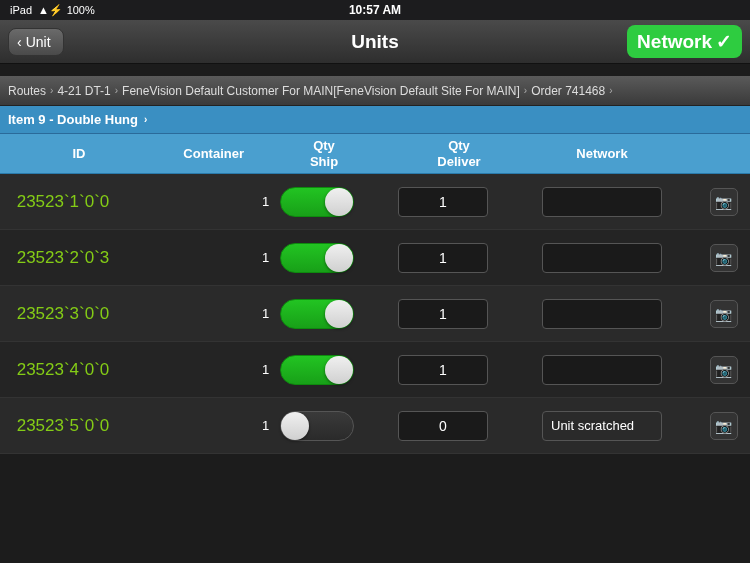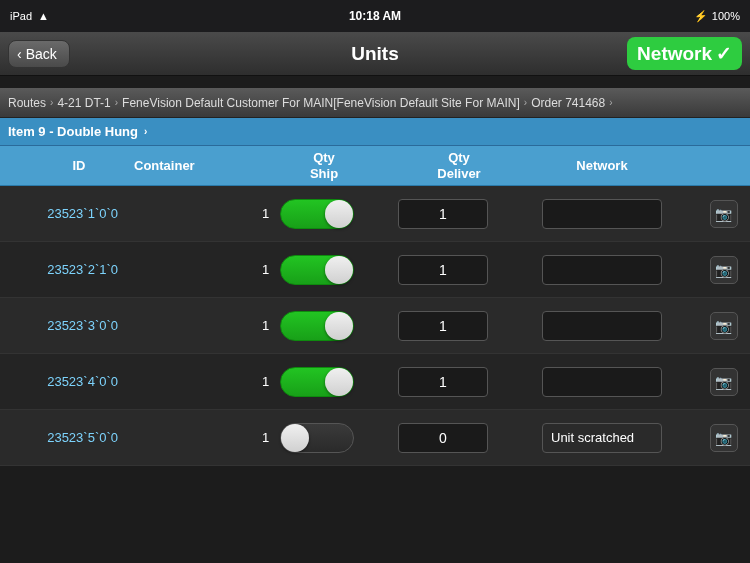--- a/index.html
+++ b/index.html
@@ -11,25 +11,23 @@
       overflow: hidden;
       color: #fff;
     }
 
     
     #status-bar {
       background: #1c1c1e;
       height: 20px;
       display: flex;
       align-items: center;
-      justify-content: space-between;
-      padding: 16px 10px;
+      padding: 4px 10px;
       font-size: 11px;
       color: #fff;
-      gap: 29px;
     }
     #status-bar .left { display: flex; align-items: center; gap: 6px; }
     #status-bar .center { position: absolute; left: 50%; transform: translateX(-50%); font-size: 12px; font-weight: 600; }
     #status-bar .right { display: flex; align-items: center; gap: 4px; font-size: 11px; }
 
     
     #nav-bar {
       background: linear-gradient(180deg, #4a4a4a 0%, #2e2e2e 100%);
       height: 44px;
       display: flex;
@@ -110,38 +108,38 @@
       height: 40px;
       display: flex;
       align-items: center;
       padding: 0 24px;
       font-size: 13px;
       font-weight: 600;
       color: #fff;
       border-bottom: 1px solid #2a7aaa;
     }
     .col-id { width: 110px; text-align: center; }
-    .col-container { width: 110px; text-align: left; }
+    .col-container { width: 110px; text-align: right; }
     .col-qty-ship { width: 160px; text-align: center; line-height: 1.2; }
     .col-qty-deliver { width: 110px; text-align: center; line-height: 1.2; }
     .col-comment { flex: 1; text-align: center; }
     .col-icon { width: 36px; }
 
     
     .table-row {
       display: flex;
       align-items: center;
       padding: 0 8px;
       height: 56px;
       border-bottom: 1px solid #333;
     }
     .table-row:nth-child(odd) { background: #2a2a2a; }
     .table-row:nth-child(even) { background: #242424; }
 
-    .cell-id { width: 110px; text-align: right; font-size: 13px; color: #7dd3fc; }
+    .cell-id { width: 110px; text-align: center; font-size: 17px; color: #84cc16; }
     .cell-container { width: 110px; text-align: center; font-size: 13px; color: #fff; }
     .cell-qty-ship { width: 160px; display: flex; align-items: center; justify-content: center; gap: 8px; }
     .cell-qty-deliver { width: 110px; text-align: center; }
     .cell-comment { flex: 1; }
     .cell-icon { width: 36px; display: flex; align-items: center; justify-content: center; }
 
     
     .toggle-container {
       display: flex;
       align-items: center;
@@ -225,32 +223,32 @@
   </style>
 </head>
 <body>
 
 <div id="status-bar">
   <div class="left">
     <span>iPad</span>
     <span>▲</span>
   </div>
   <div class="center">
-    <span>10:18 AM</span>
+    <span>10:57 AM</span>
   </div>
   <div class="right">
     <span>⚡</span>
     <span>100%</span>
   </div>
 </div>
 
 <div id="nav-bar" style="position:relative;">
   <button id="back-button">
     <span>‹</span>
-    <span>Back</span>
+    <span>Unit</span>
   </button>
   <span id="nav-title">Units</span>
   <button id="network-button">
     <span>Network</span>
     <span>✓</span>
   </button>
 </div>
 
 <div id="breadcrumb">
   <span class="breadcrumb-item">
@@ -317,21 +315,21 @@
         <span></span>
       </div>
     </div>
     <div class="cell-icon">
       <div class="camera-icon">
         <span>📷</span>
       </div>
     </div>
   </div>
     <div class="table-row">
-    <div class="cell-id">23523`2`1`0</div>
+    <div class="cell-id">23523`2`0`3</div>
     <div class="cell-container"></div>
     <div class="cell-qty-ship">
       <div class="toggle-container">
         <span class="toggle-qty">1</span>
         <div class="toggle on">
           <div class="toggle-knob" style="right:0px;"></div>
         </div>
       </div>
     </div>
     <div class="cell-qty-deliver">

